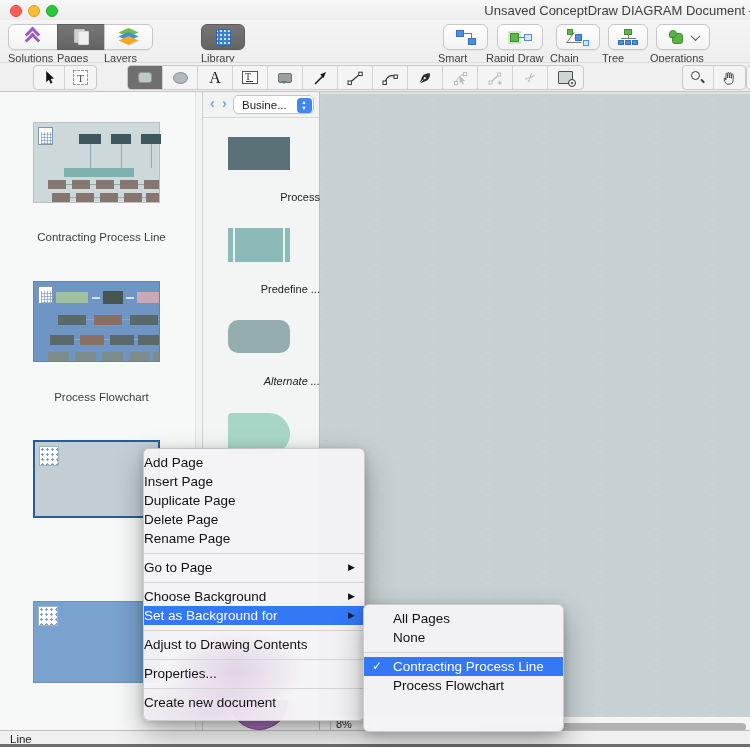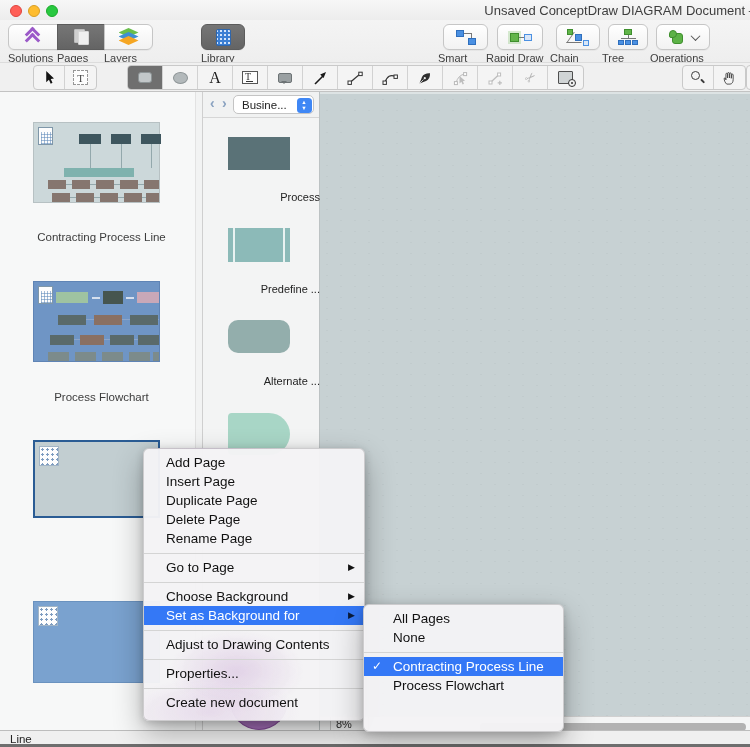--- a/index.html
+++ b/index.html
@@ -137,21 +137,21 @@
     background:#f0f0f0; border-top:1px solid #bdbdbd; border-bottom:3px solid #6e6e6e; z-index:20; }
   .statusbar .txt { position:absolute; left:10px; top:1.5px; font-size:11.5px; color:#222; }
   
   .menu { position:absolute; background:rgba(244,243,245,.97); border:1px solid rgba(0,0,0,.16);
     border-radius:6px; box-shadow:0 12px 30px rgba(0,0,0,.3), 0 2px 8px rgba(0,0,0,.18);
     padding:4px 0 8px 0; font-size:13.5px; color:#111; }
   .ctx-menu { left:143px; top:448px; width:222px; z-index:40;
     background-image:radial-gradient(90px 55px at 42% 82%, rgba(183,135,198,.30), transparent 75%),
                      radial-gradient(120px 45px at 30% 97%, rgba(183,135,198,.22), transparent 75%); }
   .sub-menu { left:363px; top:604px; width:201px; height:128px; z-index:41; }
-  .mi { position:relative; height:19px; line-height:19px; padding-left:22px; white-space:nowrap; }
+  .mi { position:relative; height:19px; line-height:19px; white-space:nowrap; }
   .mi.hl { background:#3478f6; color:#fff; }
   .mi .arr { position:absolute; right:9px; top:0; font-size:9px; color:#111; }
   .mi.hl .arr { color:#0b1b3a; }
   .msep { height:1px; background:#d4d4d4; margin:5px 0 4px 0; }
   .sub-menu .mi { padding-left:29px; }
   .sub-menu .mi .chk { position:absolute; left:8px; top:0; font-size:12px; }
 </style>
 </head>
 <body>
 
@@ -423,21 +423,21 @@
     <div class="lib-shape" style="top:45px;height:33px;background:#5a7277;"></div>
     <span class="shape-label" style="top:99px;">Process</span>
 
     <div class="lib-shape" style="top:136px;height:34px;background:#8cbab8;">
       <span style="position:absolute;left:5px;top:0;width:2px;height:100%;background:#e9f2f1;"></span>
       <span style="position:absolute;right:5px;top:0;width:2px;height:100%;background:#e9f2f1;"></span>
     </div>
     <span class="shape-label" style="top:191px;">Predefine ...</span>
 
     <div class="lib-shape" style="top:228px;height:33px;background:#93aeac;border-radius:10px;"></div>
-    <span class="shape-label" style="top:283px;">Alternate ...</span>
+    <span class="shape-label" style="top:283px;font-style:italic;">Alternate ...</span>
 
     <div class="lib-shape" style="top:321px;height:42px;background:#a8d6c6;border-radius:4px 22px 22px 4px;"></div>
     <div style="position:absolute;left:27px;top:608px;width:58px;height:30px;background:#a06cb4;border:1px solid #824b96;border-top:none;border-radius:0 0 29px 29px;"></div>
   </div>
 
   <div class="canvas"></div>
   <div class="canvas-bottombar">
     <span class="vtick" style="left:10px;"></span>
     <span class="zoom-label">8%</span>
     <span class="vtick" style="left:48px;"></span>

